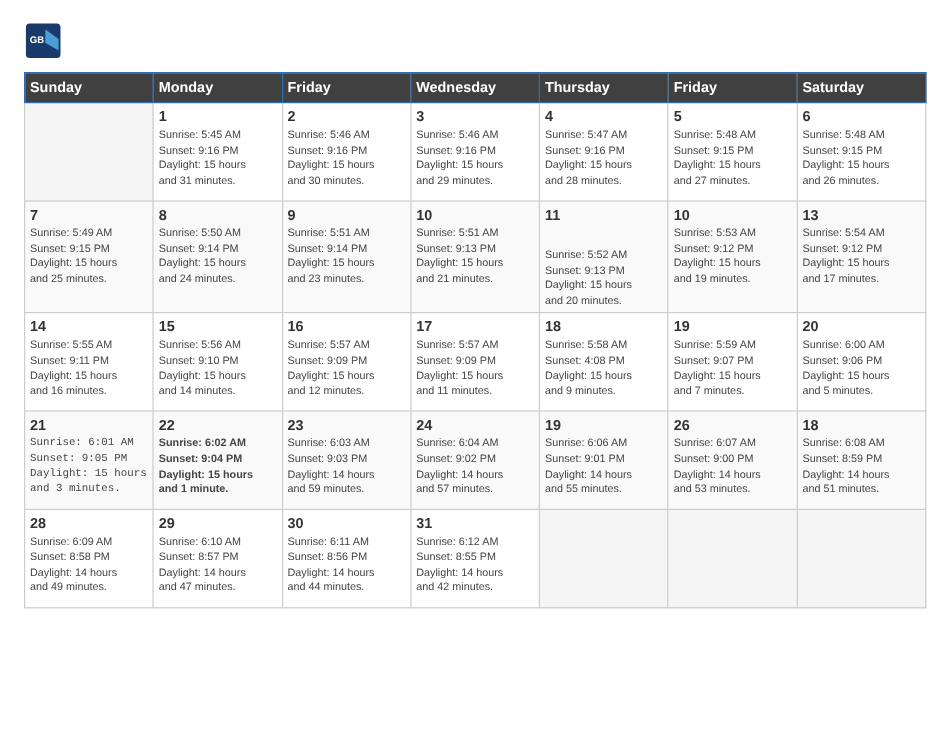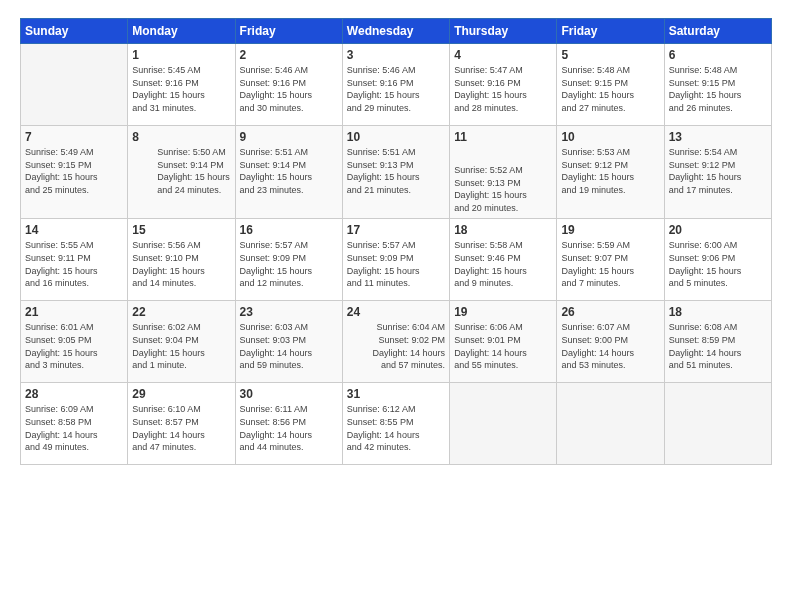--- a/index.html
+++ b/index.html
@@ -41,21 +41,21 @@
     .subtitle {
       font-size: 14px;
       color: #555;
     }
     table {
       width: 100%;
       border-collapse: collapse;
       table-layout: fixed;
     }
     thead tr th {
-      background: #1d4ed8;
+      background: #404040;
       color: #fff;
       font-size: 12px;
       font-weight: bold;
       padding: 5px 4px;
       text-align: left;
       border: 1px solid #2e6db4;
     }
     tbody tr td {
       border: 1px solid #ccc;
       vertical-align: top;
@@ -83,20 +83,39 @@
       background: #fff;
     }
     .empty {
       background: #f5f5f5 !important;
     }
   </style>
 </head>
 <body>
 
 <div class="page">
+  <div class="header">
+    <div class="logo">
+      <svg class="logo-icon" viewBox="0 0 40 40">
+        <rect x="2" y="2" width="36" height="36" rx="4" fill="#1a3a6b"></rect>
+        <polygon points="22,8 36,18 36,30 22,22" fill="#4a9fd4"></polygon>
+        <polygon points="22,8 22,22 10,18" fill="#2e6db4"></polygon>
+        <rect x="4" y="4" width="18" height="32" rx="2" fill="#1a3a6b"></rect>
+        <text x="6" y="22" font-size="10" fill="white" font-family="Arial" font-weight="bold">GB</text>
+      </svg>
+      <div>
+        <div style="font-size:15px;font-weight:bold;color:#1a3a6b;line-height:1.1;"></div>
+        <div style="font-size:15px;font-weight:bold;color:#4a9fd4;line-height:1.1;"></div>
+      </div>
+    </div>
+    <div class="title-block">
+      <div class="month-title"></div>
+      <div class="subtitle"></div>
+    </div>
+  </div>
 
   <table>
     <thead>
       <tr id="weekday-header">
       <th>Sunday</th>
           <th>Monday</th>
           <th>Friday</th>
           <th>Wednesday</th>
           <th>Thursday</th>
           <th>Friday</th>
@@ -152,21 +171,21 @@
         <tr>
           <td>
             <span class="day-num">7</span>
             <div class="day-info" style="white-space: pre-line;">Sunrise: 5:49 AM
 Sunset: 9:15 PM
 Daylight: 15 hours
 and 25 minutes.</div>
           </td>
           <td>
             <span class="day-num">8</span>
-            <div class="day-info" style="white-space: pre-line; margin-left: 25px;">Sunrise: 5:50 AM
+            <div class="day-info" style="white-space: pre-line;">Sunrise: 5:50 AM
 Sunset: 9:14 PM
 Daylight: 15 hours
 and 24 minutes.</div>
           </td>
           <td>
             <span class="day-num">9</span>
             <div class="day-info" style="white-space: pre-line;">Sunrise: 5:51 AM
 Sunset: 9:14 PM
 Daylight: 15 hours
 and 23 minutes.</div>
@@ -225,21 +244,21 @@
           <td>
             <span class="day-num">17</span>
             <div class="day-info" style="white-space: pre-line;">Sunrise: 5:57 AM
 Sunset: 9:09 PM
 Daylight: 15 hours
 and 11 minutes.</div>
           </td>
           <td>
             <span class="day-num">18</span>
             <div class="day-info" style="white-space: pre-line;">Sunrise: 5:58 AM
-Sunset: 9:46 PM
+Sunset: 4:08 PM
 Daylight: 15 hours
 and 9 minutes.</div>
           </td>
           <td>
             <span class="day-num">19</span>
             <div class="day-info" style="white-space: pre-line;">Sunrise: 5:59 AM
 Sunset: 9:07 PM
 Daylight: 15 hours
 and 7 minutes.</div>
           </td>
@@ -247,42 +266,42 @@
             <span class="day-num">20</span>
             <div class="day-info" style="white-space: pre-line;">Sunrise: 6:00 AM
 Sunset: 9:06 PM
 Daylight: 15 hours
 and 5 minutes.</div>
           </td>
         </tr>
         <tr>
           <td>
             <span class="day-num">21</span>
-            <div class="day-info" style="white-space: pre-line;">Sunrise: 6:01 AM
+            <div class="day-info" style="white-space: pre-line; font-family: Liberation Mono, monospace;">Sunrise: 6:01 AM
 Sunset: 9:05 PM
 Daylight: 15 hours
 and 3 minutes.</div>
           </td>
           <td>
             <span class="day-num">22</span>
-            <div class="day-info" style="white-space: pre-line;">Sunrise: 6:02 AM
+            <div class="day-info" style="white-space: pre-line; font-weight: bold;">Sunrise: 6:02 AM
 Sunset: 9:04 PM
 Daylight: 15 hours
 and 1 minute.</div>
           </td>
           <td>
             <span class="day-num">23</span>
             <div class="day-info" style="white-space: pre-line;">Sunrise: 6:03 AM
 Sunset: 9:03 PM
 Daylight: 14 hours
 and 59 minutes.</div>
           </td>
           <td>
             <span class="day-num">24</span>
-            <div class="day-info" style="white-space: pre-line; text-align: right;">Sunrise: 6:04 AM
+            <div class="day-info" style="white-space: pre-line;">Sunrise: 6:04 AM
 Sunset: 9:02 PM
 Daylight: 14 hours
 and 57 minutes.</div>
           </td>
           <td>
             <span class="day-num">19</span>
             <div class="day-info" style="white-space: pre-line;">Sunrise: 6:06 AM
 Sunset: 9:01 PM
 Daylight: 14 hours
 and 55 minutes.</div>

